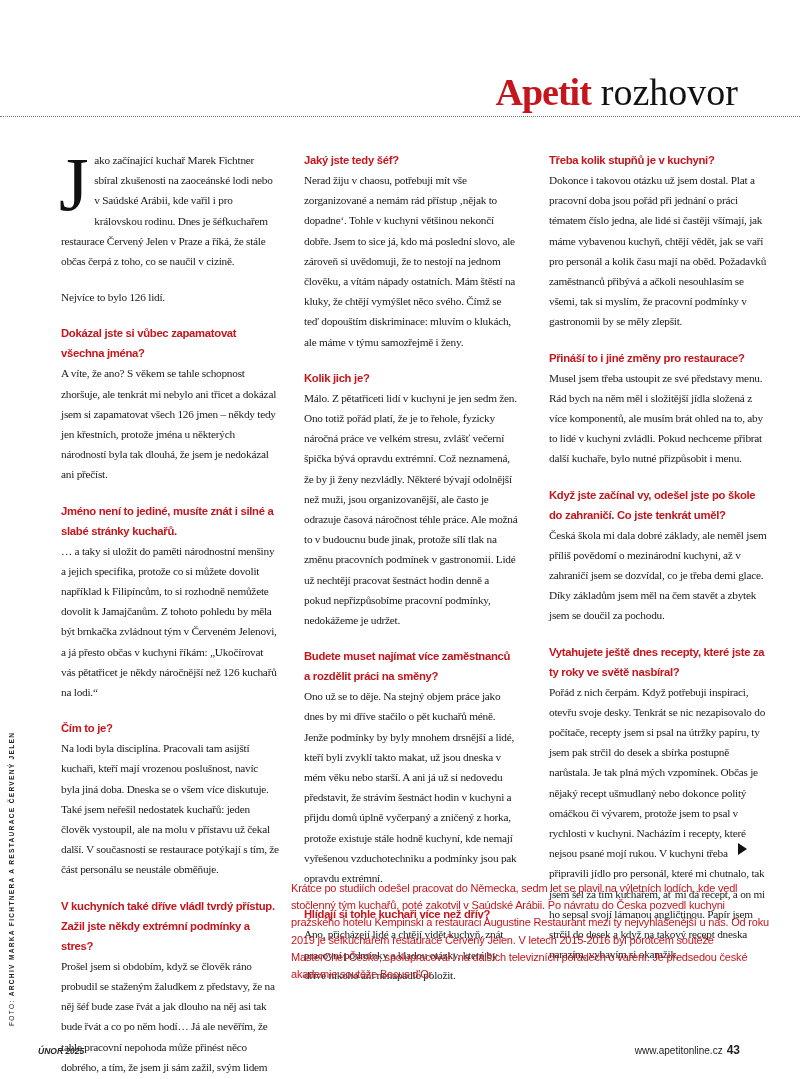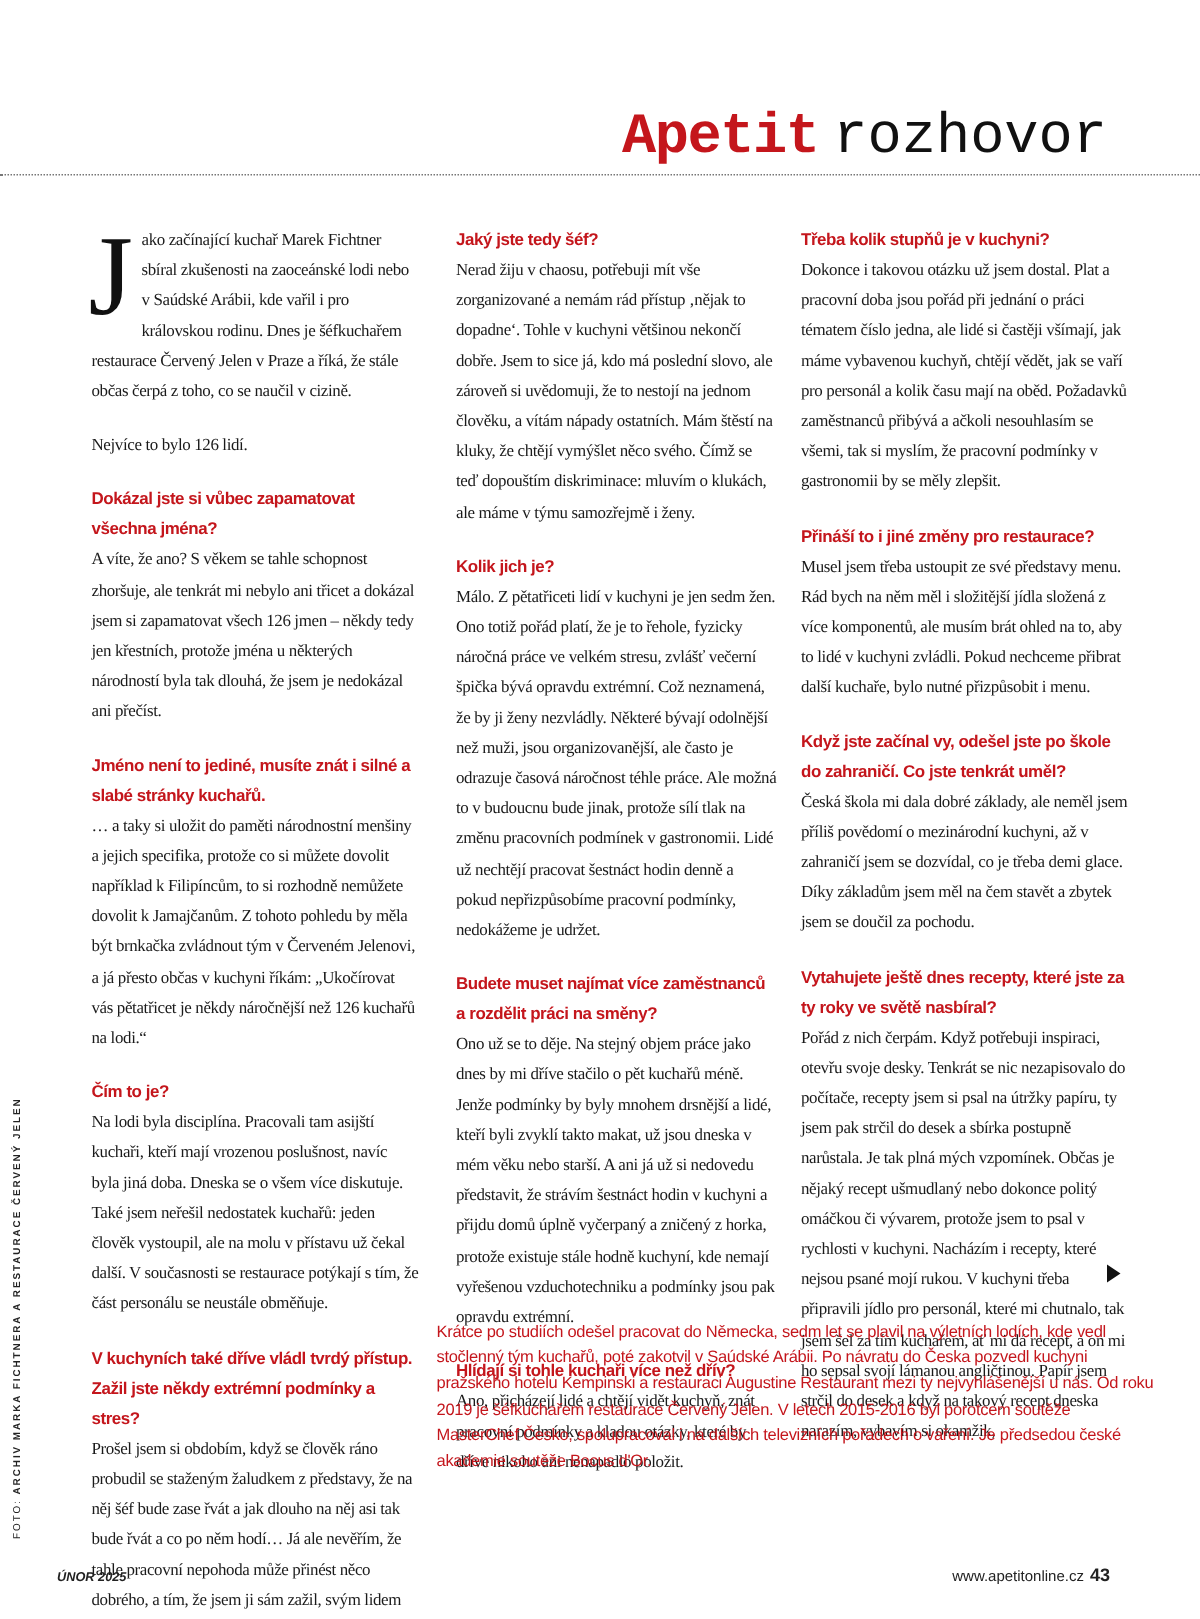--- a/index.html
+++ b/index.html
@@ -4,36 +4,36 @@
 <style>
   * { margin: 0; padding: 0; box-sizing: border-box; }
   html, body { width: 800px; height: 1079px; background: #ffffff; overflow: hidden; }
   body { position: relative; font-family: "Liberation Serif", serif; color: #1a1a1a; }
 
   .header {
     position: absolute; left: 0; top: 60px; width: 800px; height: 58px;
   }
   .header-title {
     position: absolute; right: 62px; top: 10px; white-space: nowrap;
-    font-family: Liberation Mono, monospace; font-size: 38px; line-height: 44px;
+    font-family: Liberation Serif, serif; font-size: 38px; line-height: 44px;
   }
   .brand { color: #c4161c; font-weight: bold; letter-spacing: -1px; }
   .section { color: #111; margin-left: 10px; }
   .header-rule {
     position: absolute; left: 0; right: 0; top: 56px;
     border-top: 1px dotted #777;
   }
 
   .col {
     position: absolute; top: 150px;
     font-size: 11.3px; line-height: 20.2px; letter-spacing: -0.25px;
   }
   .col1 { left: 61px; width: 218px; }
   .col2 { left: 304px; width: 214px; }
-  .col3 { left: 534px; width: 218px; }
+  .col3 { left: 549px; width: 218px; }
 
   .q {
     font-family: "Liberation Sans", sans-serif; font-weight: bold;
     color: #c4161c; font-size: 11.3px; line-height: 20px; letter-spacing: -0.3px;
   }
   .a { margin-bottom: 16px; }
   .block { }
 
   .lead { position: relative; }
   .dropcap {

